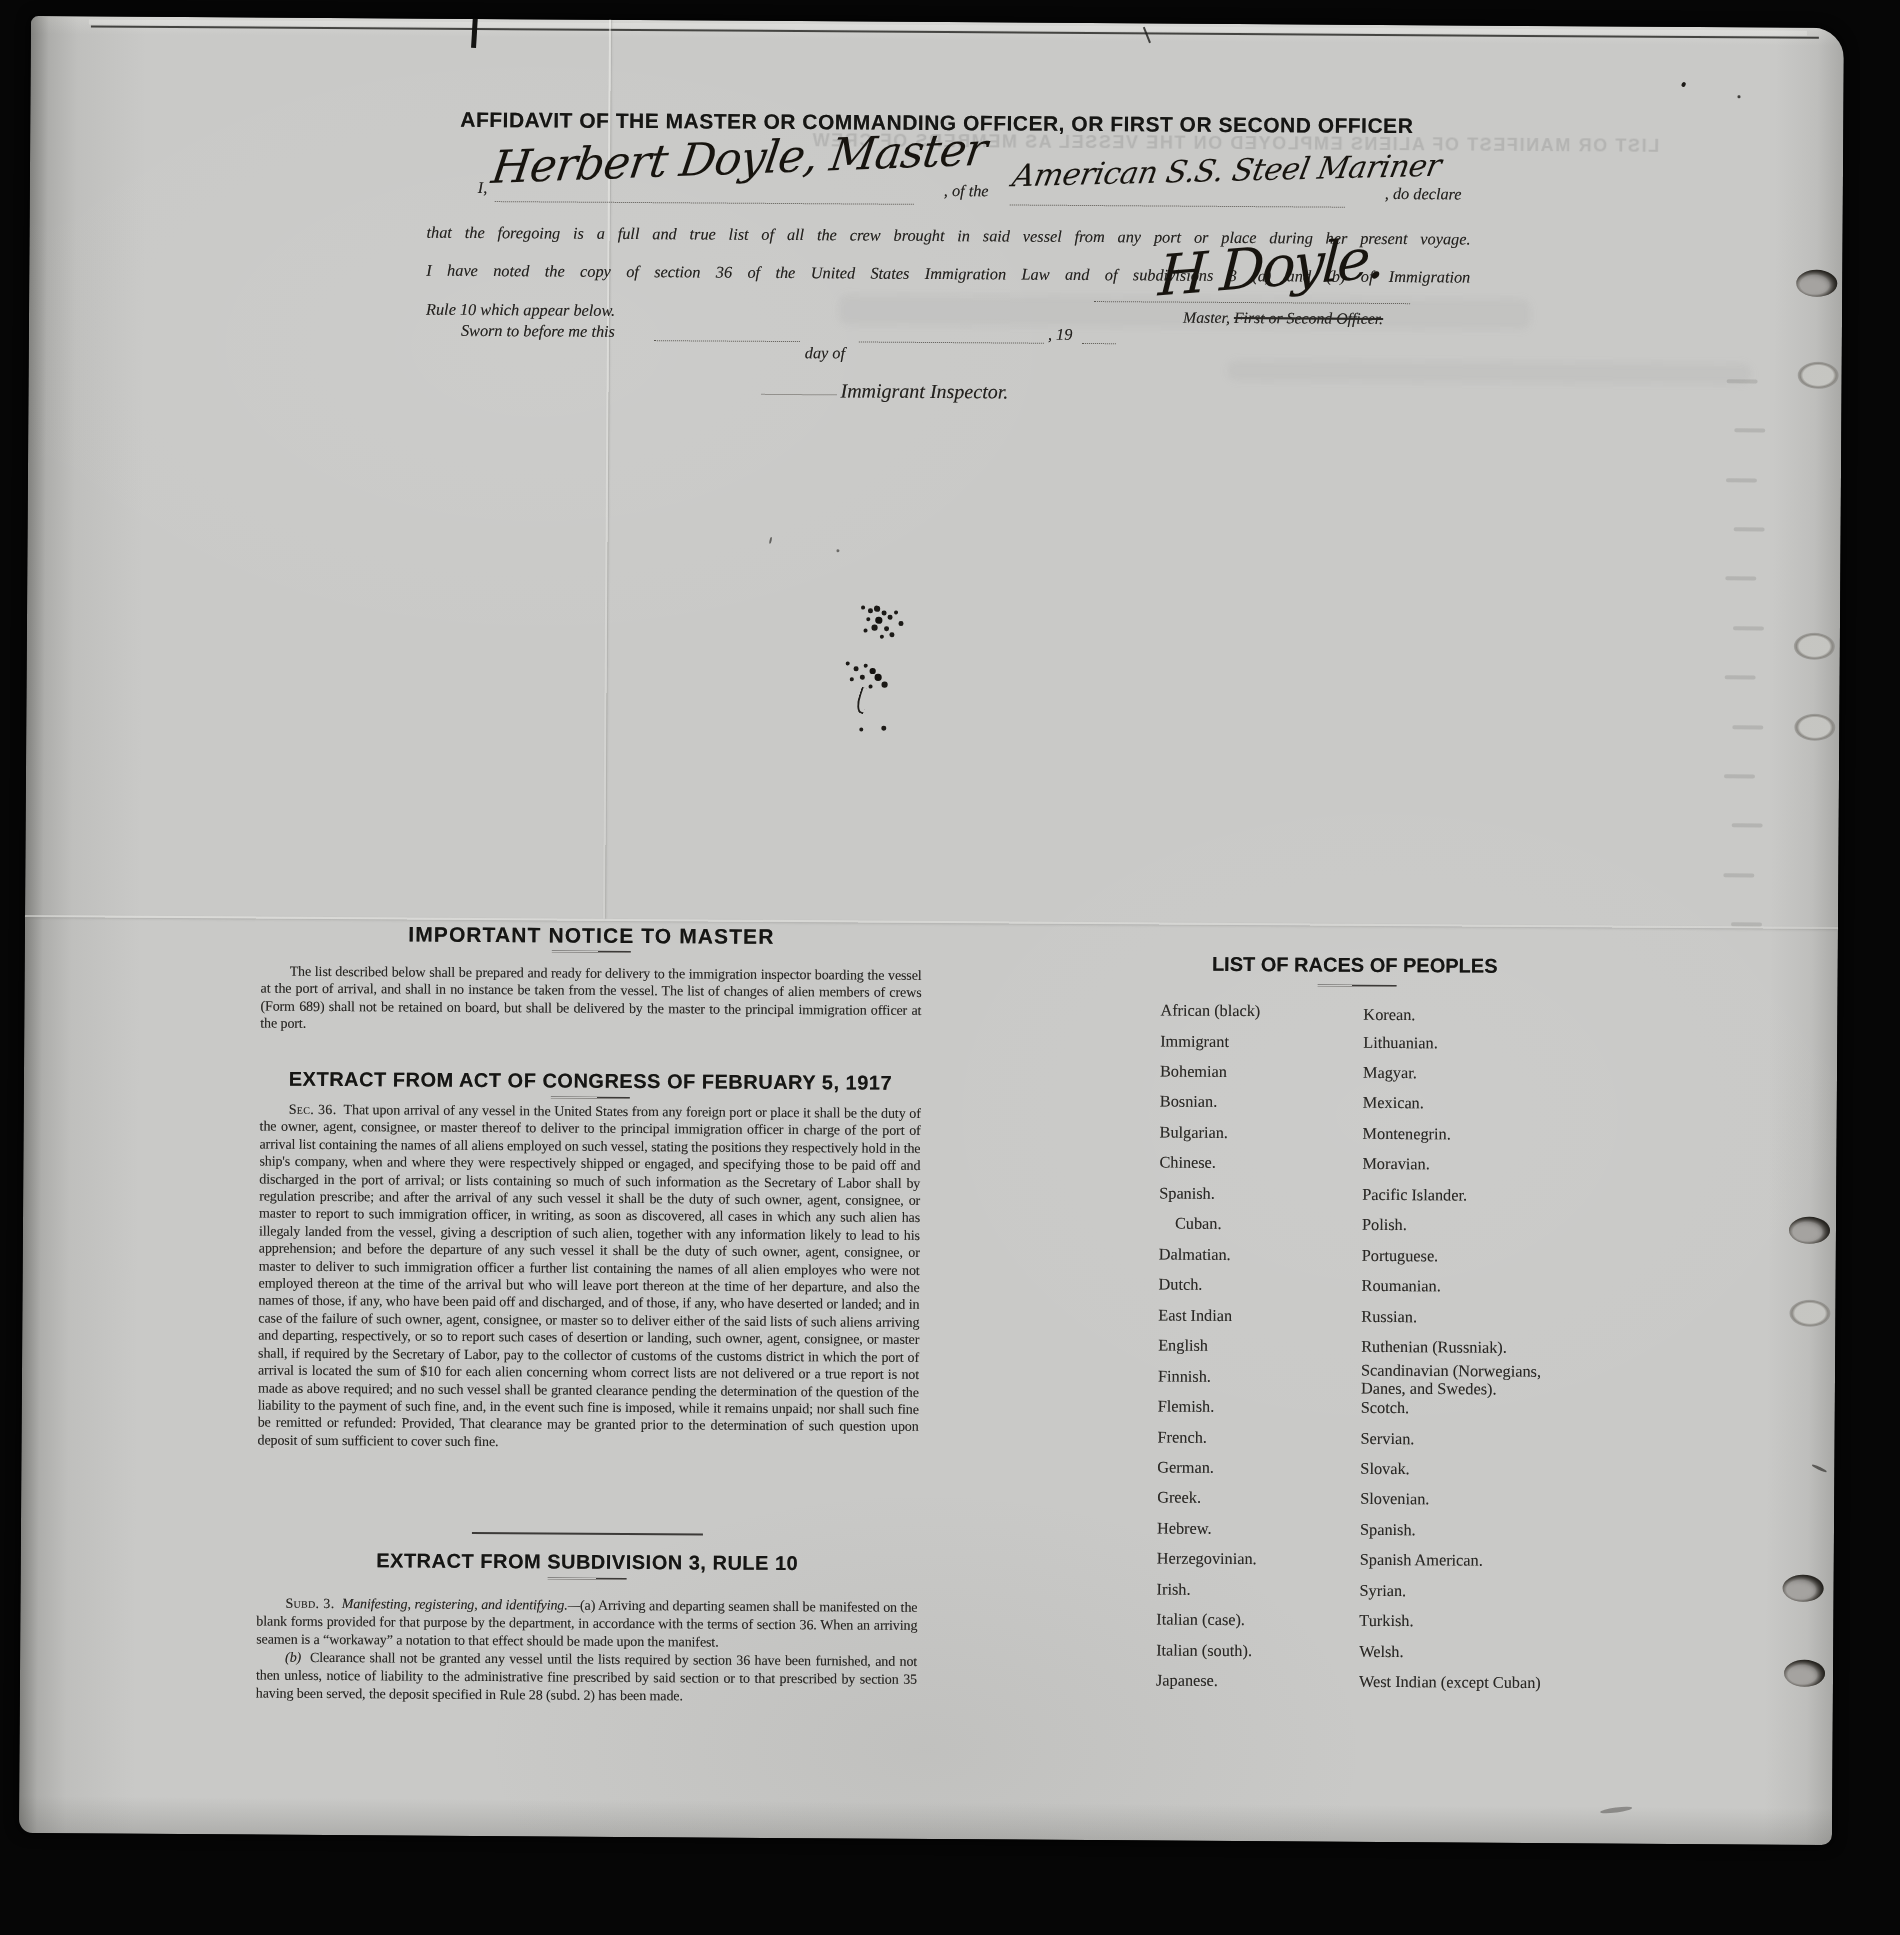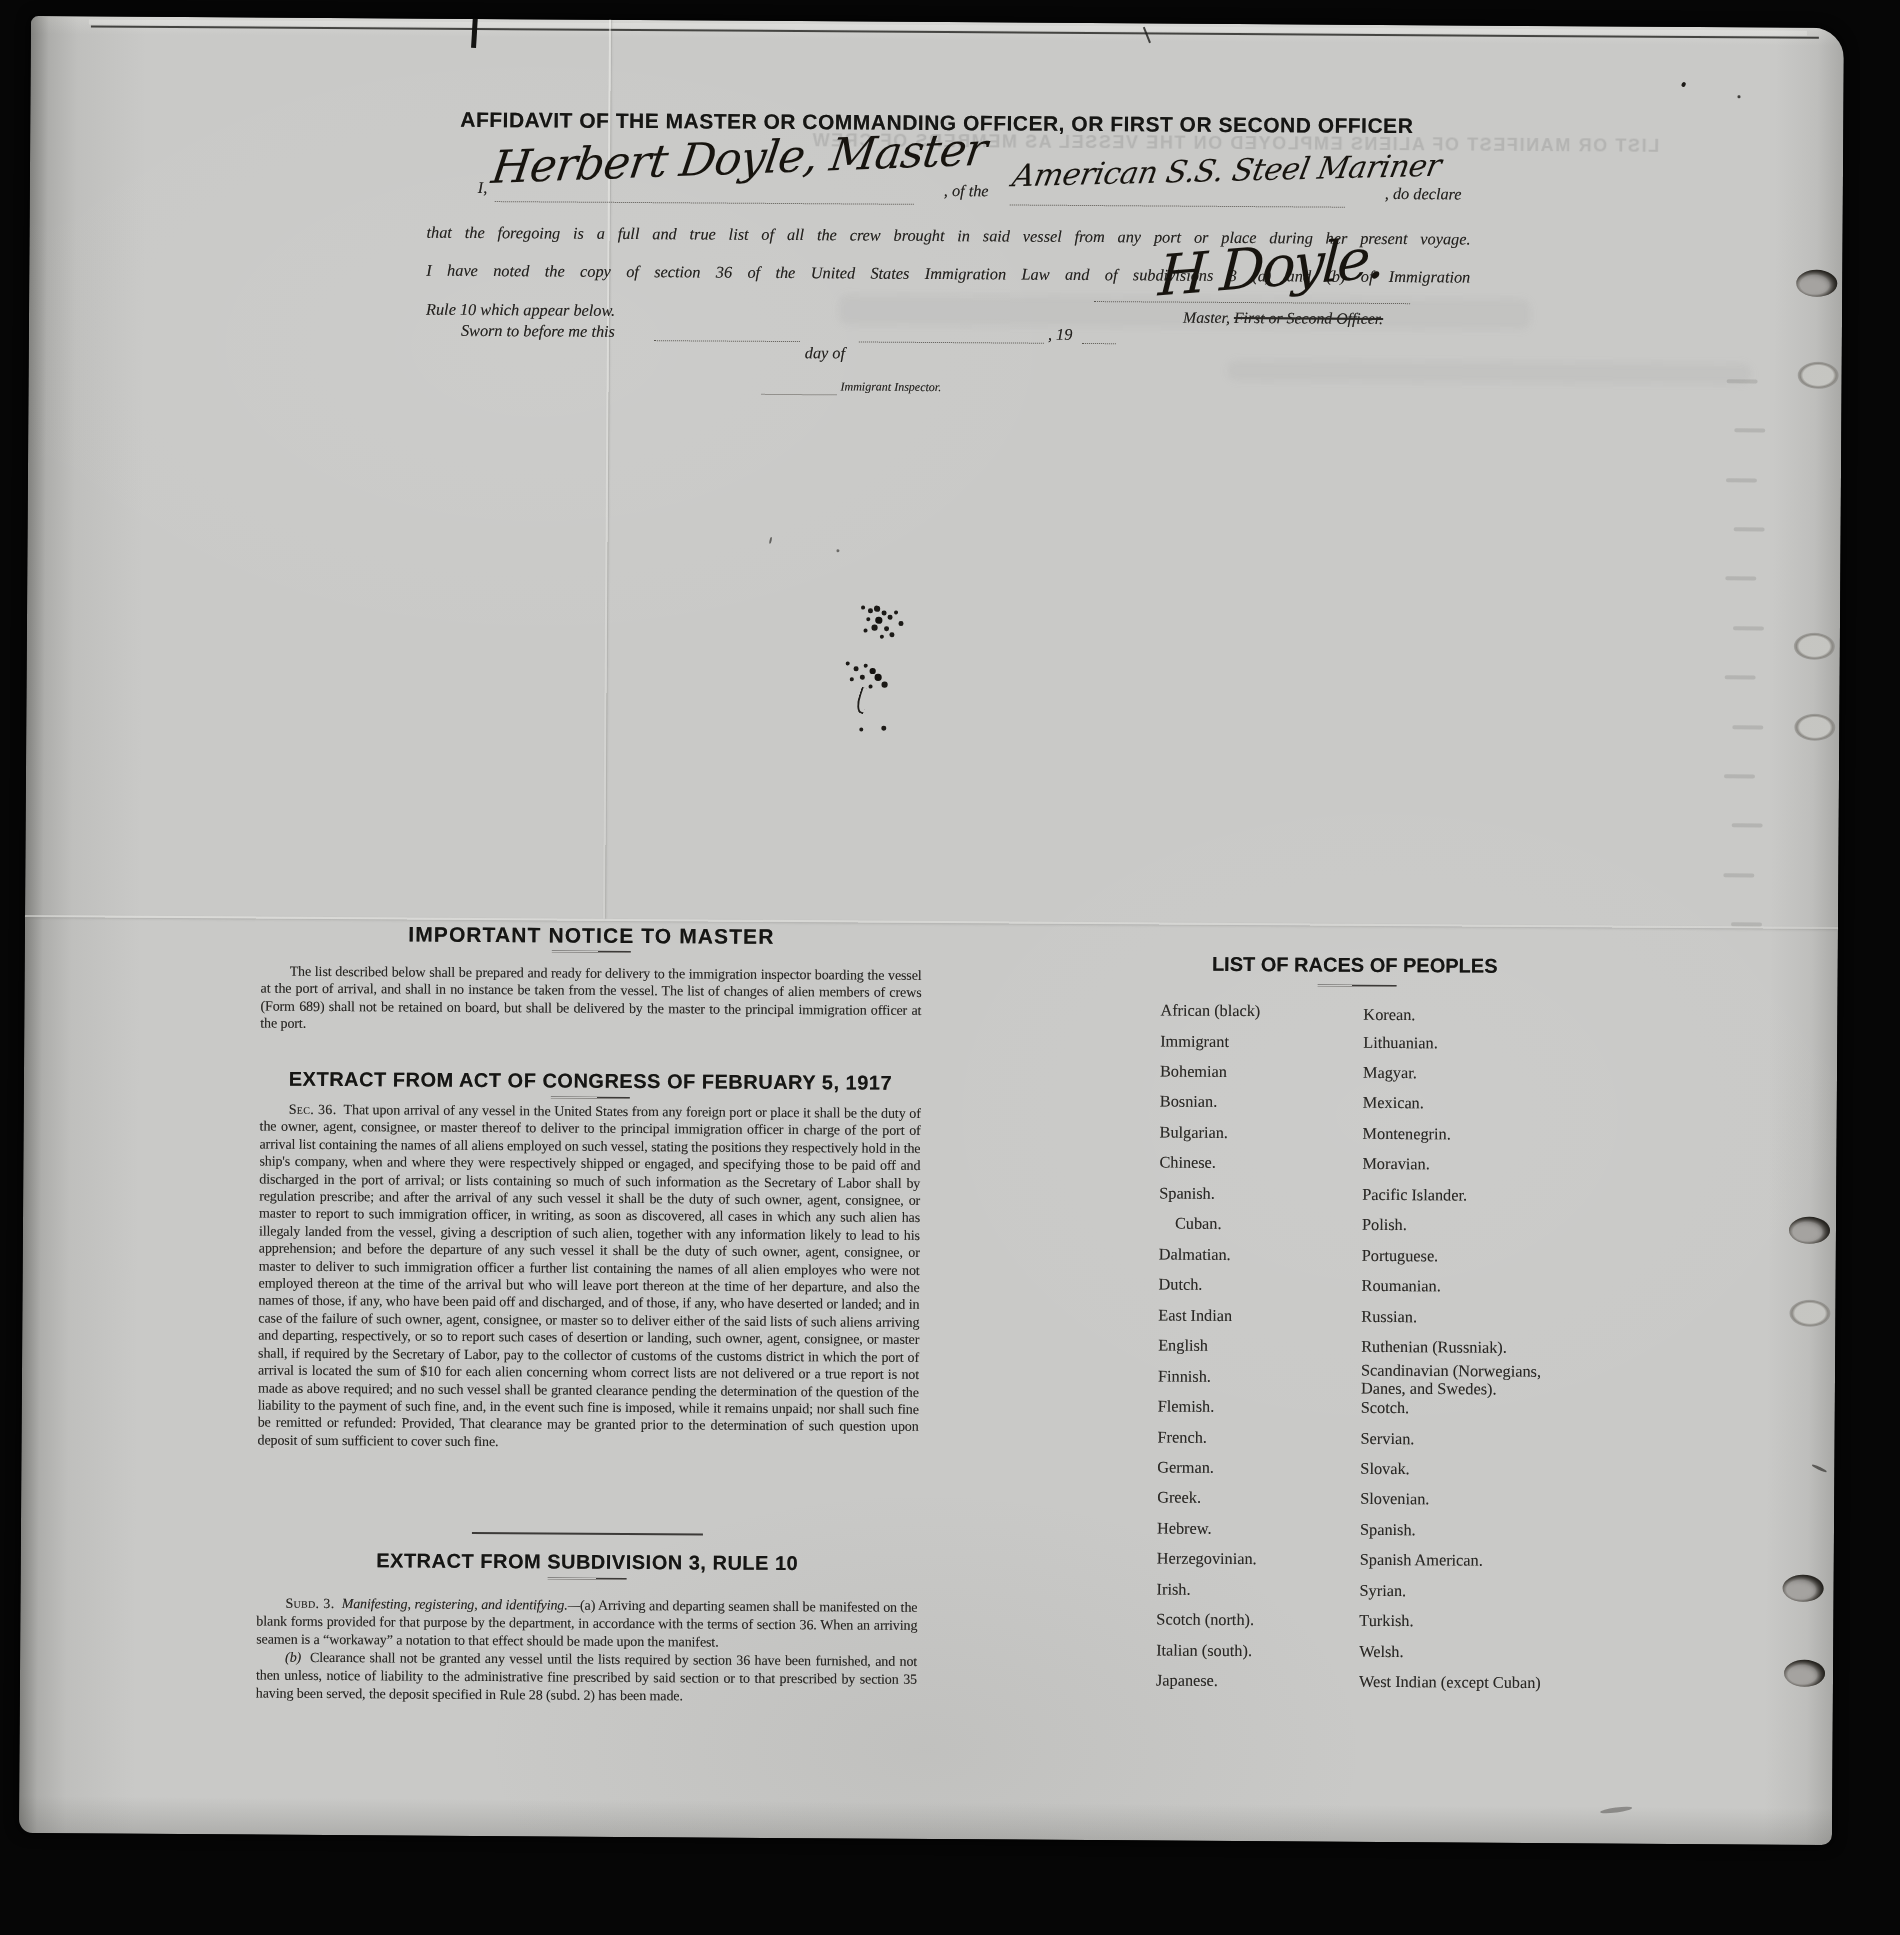--- a/index.html
+++ b/index.html
@@ -107,21 +107,21 @@
     </div>
 
     <span class="abs serif-it" style="left:432px;top:302px;font-size:16.3px;">Sworn to before me this</span>
     <div class="blank" style="left:625px;top:305px;width:146px;height:14.7px;"></div>
     <span class="abs serif-it" style="left:776px;top:302px;font-size:16.3px;margin-top:20px;">day of</span>
     <div class="blank" style="left:830px;top:305px;width:185px;height:14.7px;"></div>
     <span class="abs serif-it" style="left:1019px;top:302px;font-size:16.3px;">, 19</span>
     <div class="blank" style="left:1053px;top:305px;width:34px;height:14.7px;"></div>
 
     <div class="blank" style="left:733px;top:359px;width:75px;height:13.7px;"></div>
-    <span class="abs serif-it" style="left:812px;top:358px;font-size:12px;">Immigrant Inspector.</span>
+    <span class="abs serif-it" style="left:812px;top:358px;font-size:20px;">Immigrant Inspector.</span>
 
     <div class="abs head mid-head" style="top:904px;font-size:21px;letter-spacing:1.1px;">IMPORTANT NOTICE TO MASTER</div>
     <div class="rule" style="left:527px;top:931px;width:79px;"></div>
 
     <div class="abs body-col mid-para" style="top:945px;">
       <p>The list described below shall be prepared and ready for delivery to the immigration inspector boarding the vessel at the port of arrival, and shall in no instance be taken from the vessel. The list of changes of alien members of crews (Form 689) shall not be retained on board, but shall be delivered by the master to the principal immigration officer at the port.</p>
     </div>
 
     <div class="abs head mid-head" style="top:1050px;font-size:20px;letter-spacing:0.5px;">EXTRACT FROM ACT OF CONGRESS OF FEBRUARY 5, 1917</div>
     <div class="rule" style="left:527px;top:1077px;width:79px;"></div>
@@ -179,21 +179,21 @@
         <div class="race-cell" style="left: 0px; top: 457px;">German.</div>
         <div class="race-cell" style="left: 203px; top: 457px;">Slovak.</div>
         <div class="race-cell" style="left: 0px; top: 487px;">Greek.</div>
         <div class="race-cell" style="left: 203px; top: 487px;">Slovenian.</div>
         <div class="race-cell" style="left: 0px; top: 518px;">Hebrew.</div>
         <div class="race-cell" style="left: 203px; top: 518px;">Spanish.</div>
         <div class="race-cell" style="left: 0px; top: 548px;">Herzegovinian.</div>
         <div class="race-cell" style="left: 203px; top: 548px;">Spanish American.</div>
         <div class="race-cell" style="left: 0px; top: 579px;">Irish.</div>
         <div class="race-cell" style="left: 203px; top: 579px;">Syrian.</div>
-        <div class="race-cell" style="left: 0px; top: 609px;">Scotch (north).</div>
+        <div class="race-cell" style="left: 0px; top: 609px;">Italian (case).</div>
         <div class="race-cell" style="left: 203px; top: 609px;">Turkish.</div>
         <div class="race-cell" style="left: 0px; top: 640px;">Italian (south).</div>
         <div class="race-cell" style="left: 203px; top: 640px;">Welsh.</div>
         <div class="race-cell" style="left: 0px; top: 670px;">Japanese.</div>
         <div class="race-cell" style="left: 203px; top: 670px;">West Indian (except Cuban)</div>
       </div>
 
     <div class="hole dark" style="left:1767px;top:242px;"></div>
     <div class="hole ring" style="left:1769px;top:334px;"></div>
     <div class="hole ring" style="left:1767px;top:605px;"></div>

